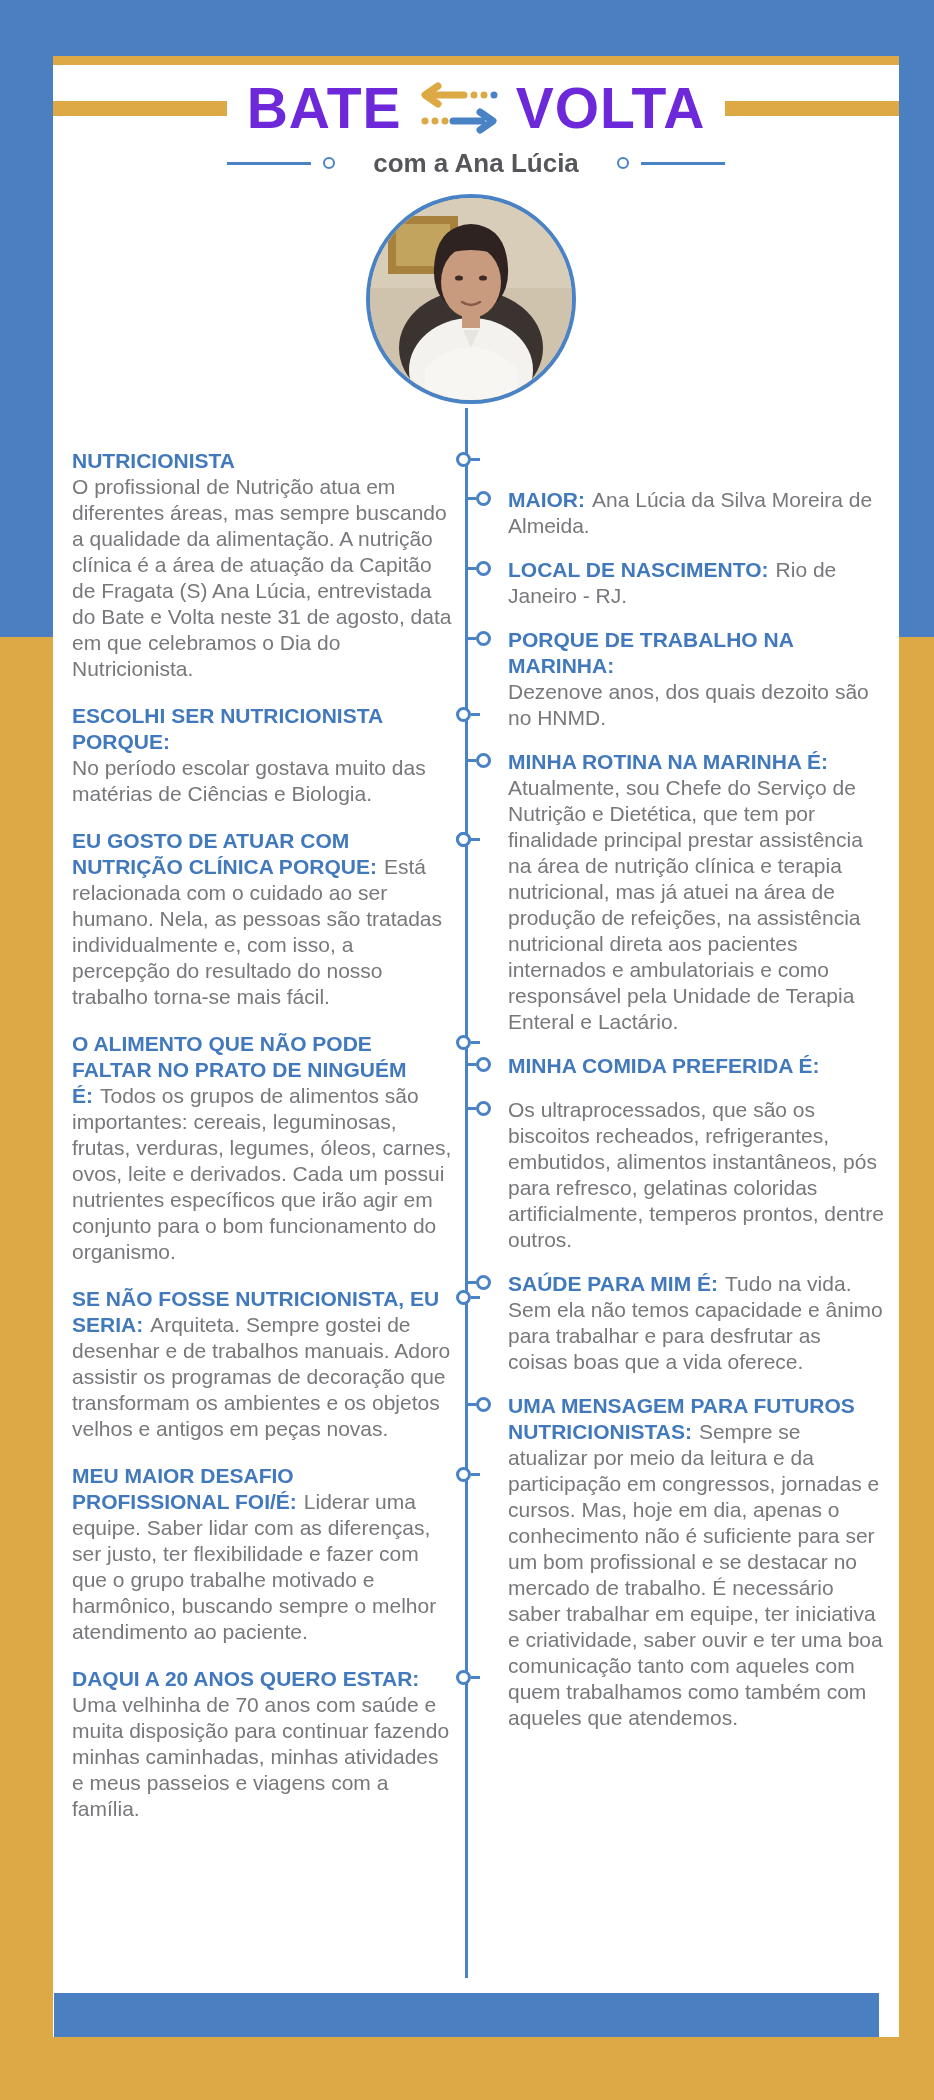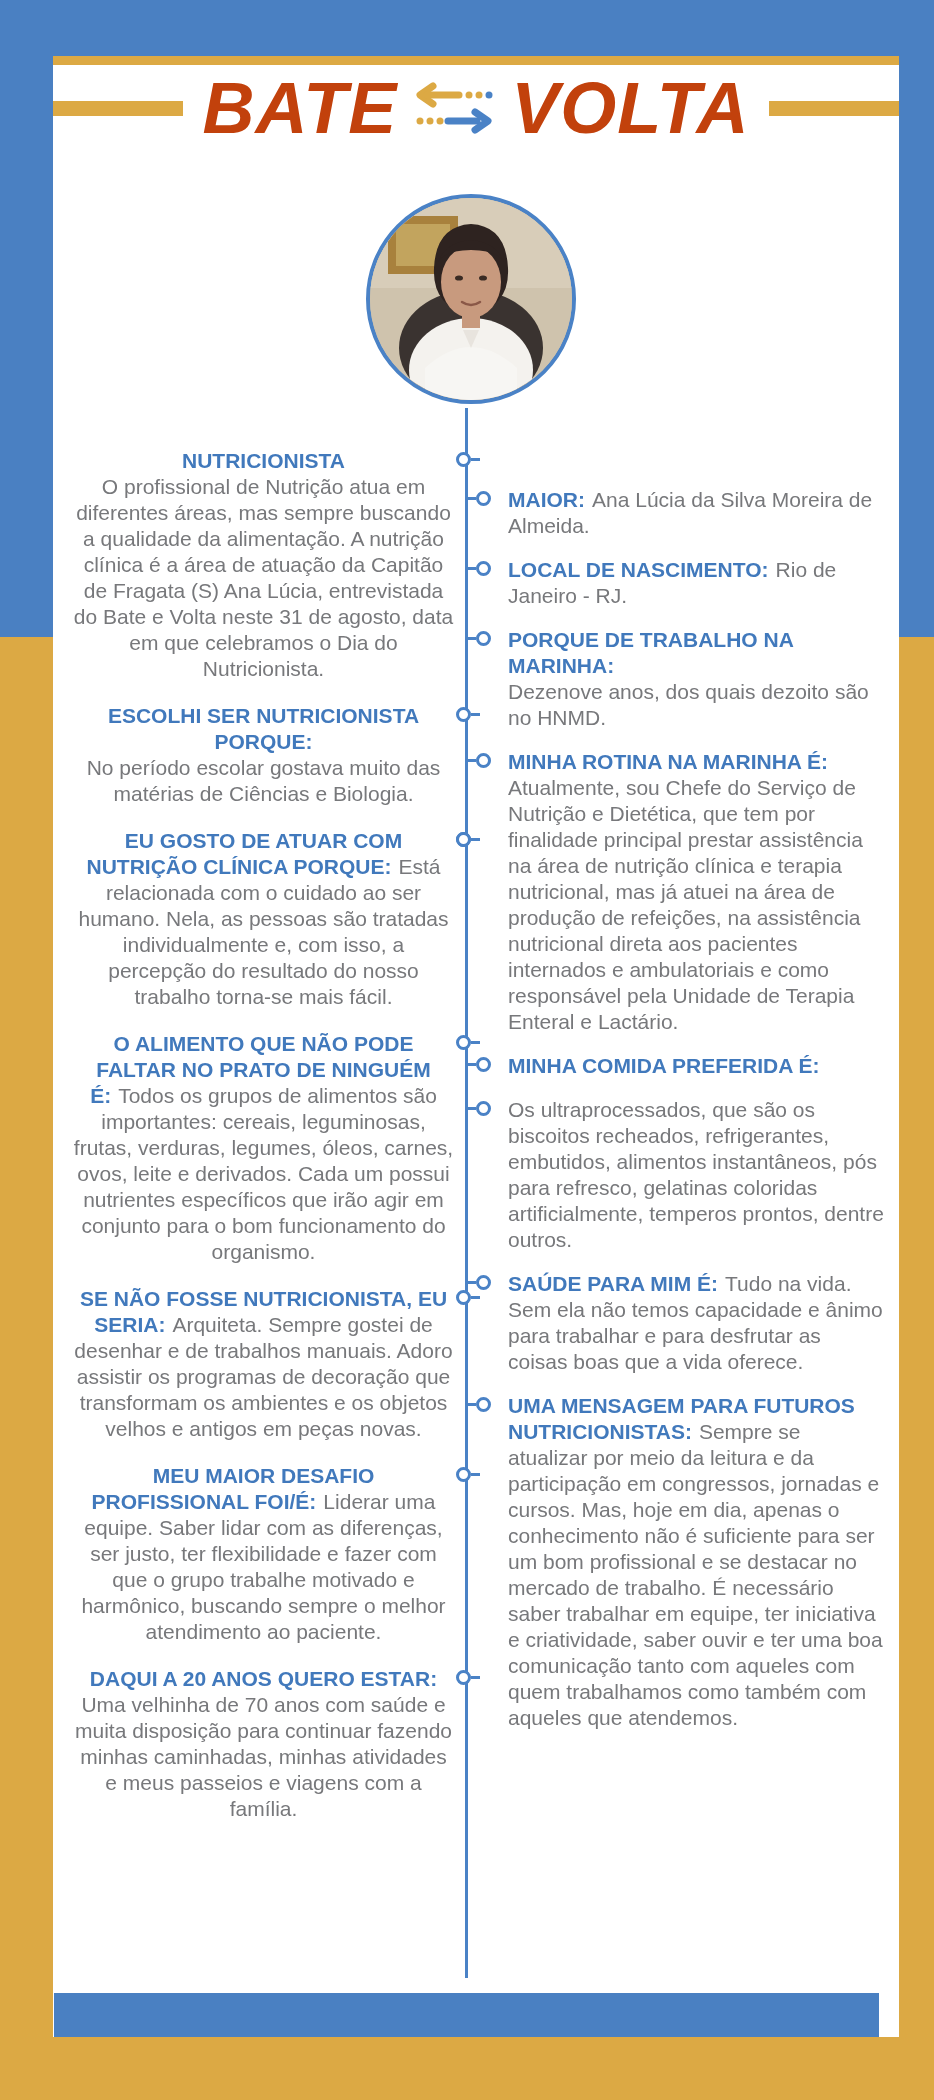--- a/index.html
+++ b/index.html
@@ -10,39 +10,39 @@
   .col-left-blue{position:absolute;left:0;top:0;width:53px;height:637px;background:#4A80C2;}
   .col-left-yellow{position:absolute;left:0;top:637px;width:53px;height:1463px;background:#DCA944;}
   .col-right-blue{position:absolute;left:899px;top:0;width:35px;height:637px;background:#4A80C2;}
   .col-right-yellow{position:absolute;left:899px;top:637px;width:35px;height:1463px;background:#DCA944;}
   .rule-thin{position:absolute;left:53px;top:56px;width:846px;height:9px;background:#DCA944;}
   .footer-blue{position:absolute;left:54px;top:1993px;width:825px;height:44px;background:#4A80C2;}
   .footer-yellow{position:absolute;left:0;top:2037px;width:934px;height:63px;background:#DCA944;}
   
   .titlerow{position:absolute;left:53px;top:76px;width:846px;height:64px;display:flex;align-items:center;}
   .tbar{flex:1;height:15px;background:#DCA944;}
-  .brand{font-size:72px;font-weight:bold;color:#c2410c;letter-spacing:1px;margin:0 16px;line-height:64px;font-style:italic;}
+  .brand{font-size:57px;font-weight:bold;color:#6d28d9;letter-spacing:1px;margin:0 16px;line-height:64px;}
   .brand.l{margin-left:20px;} .brand.r{margin-right:20px;}
   .arrows{width:78px;height:52px;margin:0 2px;}
   .subrow{position:absolute;left:53px;top:148px;width:846px;display:flex;align-items:center;justify-content:center;}
   .subline{width:84px;height:3px;background:#4A82C6;}
   .subdot{width:8px;height:8px;border:2px solid #4A82C6;border-radius:50%;background:#fff;margin:0 12px;}
   .subtitle{font-size:26px;font-weight:bold;color:#55565A;margin:0 26px;line-height:30px;}
   
   .photo{position:absolute;left:366px;top:194px;width:202px;height:202px;border-radius:50%;
          border:4px solid #4A82C6;overflow:hidden;background:#cfc3ad;}
   
   .centerline{position:absolute;left:465px;top:408px;width:3px;height:1570px;background:#4A82C6;}
   .conn{position:absolute;top:4px;display:flex;align-items:center;}
   .ring{width:9px;height:9px;border:3px solid #4A82C6;border-radius:50%;background:#fff;}
   .tick{width:9px;height:3px;background:#4A82C6;}
   .lcol .conn{right:-25px;}
   .rcol .conn{left:-41px;}
   
-  .lcol{position:absolute;left:72px;top:448px;width:383px;text-align:center;}
+  .lcol{position:absolute;left:72px;top:448px;width:383px;text-align:left;}
   .rcol{position:absolute;left:508px;top:487px;width:377px;text-align:left;}
   .sec{position:relative;margin:0 0 21px 0;}
   .rcol .sec{margin-bottom:18px;}
   .sec p{margin:0;font-size:21px;line-height:26px;color:#77787B;}
   .t{font-weight:bold;color:#4179BC;}
   .t.blk{display:block;}
   .t.run{margin-right:7px;}
 </style>
 </head>
 <body>
@@ -70,20 +70,27 @@
       <circle cx="5" cy="39" r="3.5" fill="#DCA944"></circle>
       <circle cx="15" cy="39" r="3.5" fill="#DCA944"></circle>
       <circle cx="25" cy="39" r="3.5" fill="#DCA944"></circle>
       <line x1="33" y1="39" x2="62" y2="39" stroke="#4A82C6" stroke-width="7" stroke-linecap="round"></line>
       <polyline points="60,30 73,39 60,48" fill="none" stroke="#4A82C6" stroke-width="7" stroke-linecap="round" stroke-linejoin="round"></polyline>
     </svg>
     <div class="brand r">VOLTA</div>
     <div class="tbar"></div>
   </div>
 
+  <div class="subrow">
+    <div class="subline"></div>
+    <div class="subdot"></div>
+    <div class="subtitle">com a Ana Lúcia</div>
+    <div class="subdot"></div>
+    <div class="subline"></div>
+  </div>
 
   <div class="photo">
     <svg viewBox="0 0 202 202" width="202" height="202">
       <rect x="0" y="0" width="202" height="202" fill="#cfc3ad"></rect>
       <rect x="0" y="0" width="202" height="90" fill="#d8cdb9"></rect>
       <rect x="18" y="18" width="70" height="58" fill="#a8813d"></rect>
       <rect x="26" y="26" width="54" height="42" fill="#c2a45e"></rect>
       <ellipse cx="101" cy="150" rx="72" ry="58" fill="#3a3330"></ellipse>
       <ellipse cx="101" cy="172" rx="62" ry="52" fill="#f4f2ee"></ellipse>
       <path d="M55,170 Q101,128 147,170 L147,202 L55,202 Z" fill="#f7f6f3"></path>

